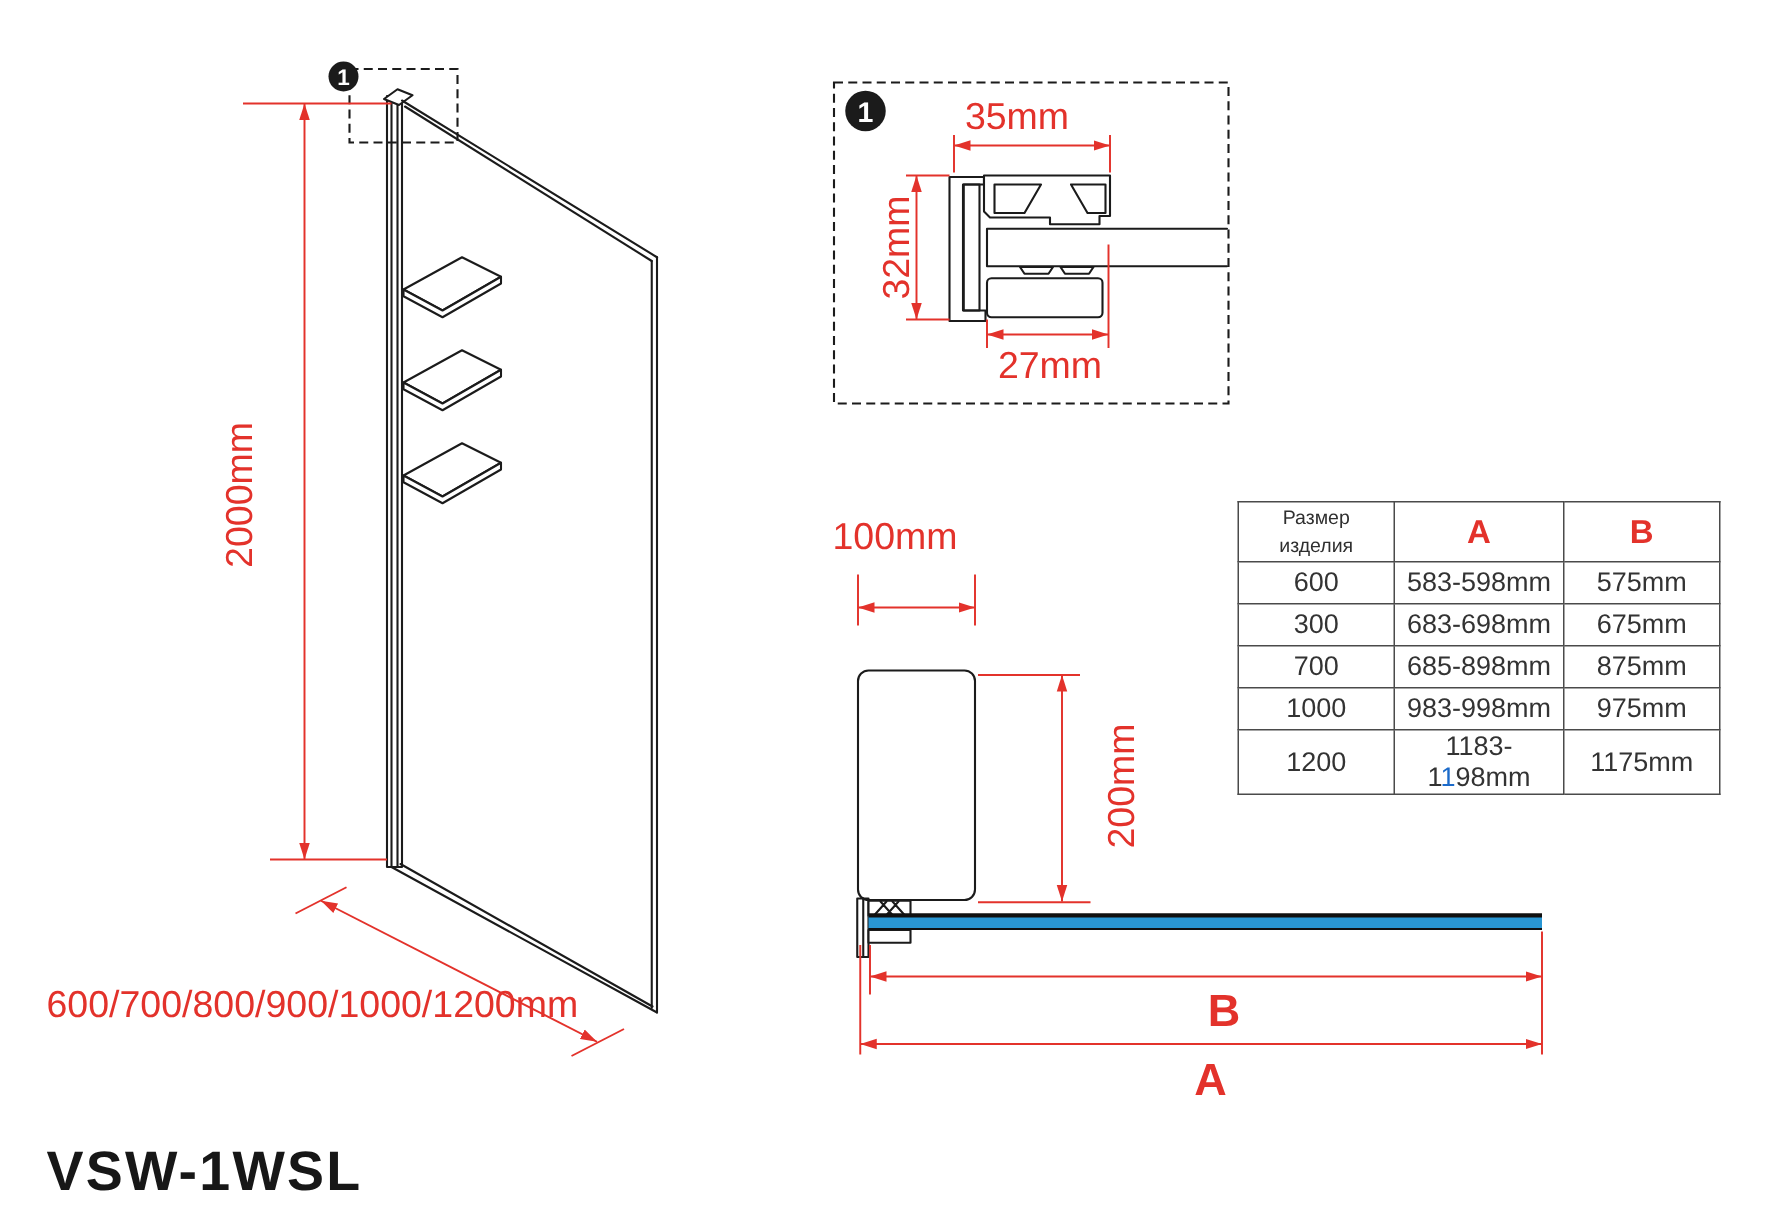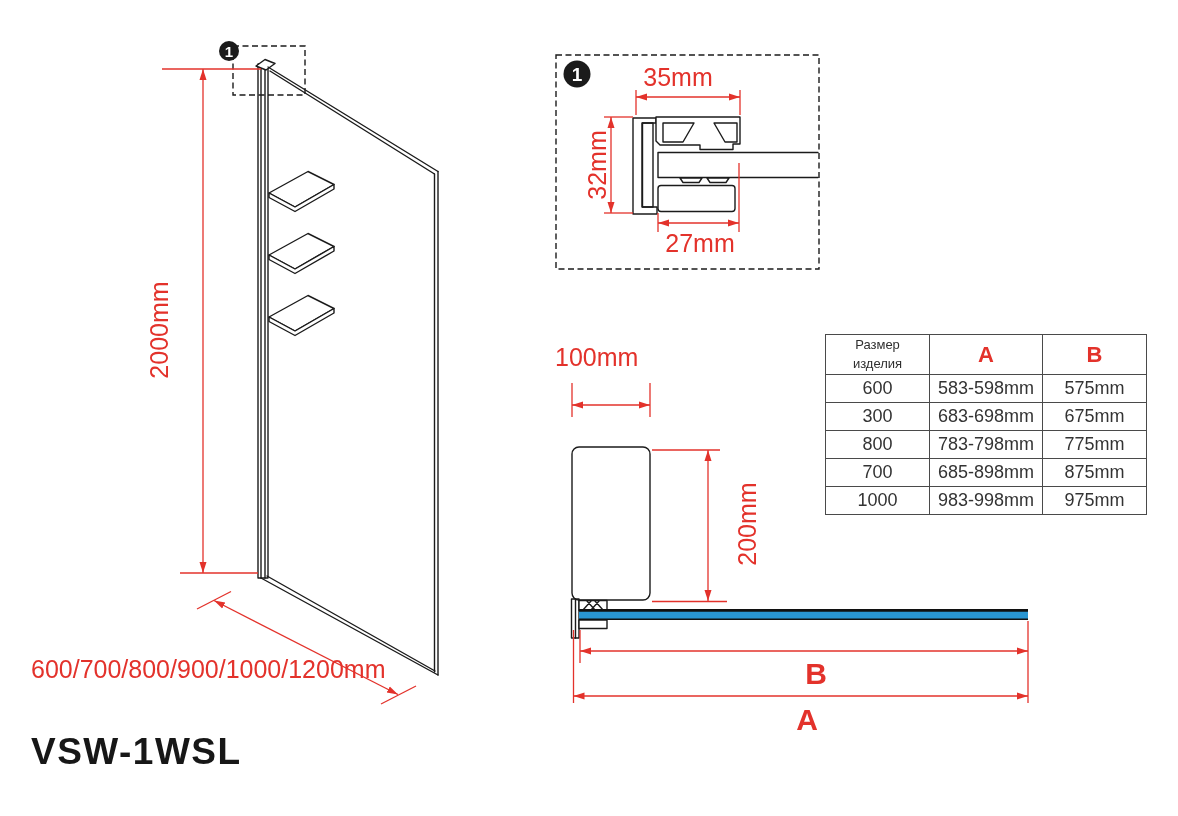--- a/index.html
+++ b/index.html
@@ -17,21 +17,21 @@
     padding:0;background:#ffffff;
   }
   .size-table col.c1{width:104px;} .size-table col.c2{width:113px;} .size-table col.c3{width:104px;}
   .size-table thead th{height:39px;font-weight:normal;margin-top:33px;}
   .size-table .hdr-size{font-size:13px;color:#2f2f2f;line-height:1.45;}
   .size-table .hdr-ab{font-size:22px;font-weight:bold;color:var(--red);}
   .size-table tbody td{height:27px;font-size:18px;color:#333333;}
   .size-table .hl{color:var(--hl-blue);}
   
   .model-label{
-    position:absolute;left:31px;top:731px;
+    position:absolute;left:31px;top:760px;
     font-size:37px;font-weight:bold;color:#171717;letter-spacing:1.5px;
   }
   
   .blk{stroke:#1b1b1b;stroke-width:1.4;fill:none;stroke-linejoin:round;stroke-linecap:round;}
   .blkf{stroke:#1b1b1b;stroke-width:1.4;fill:#ffffff;stroke-linejoin:round;}
   .dash{stroke:#1b1b1b;stroke-width:1.4;fill:none;stroke-dasharray:6 3.5;}
   .red{stroke:var(--red);stroke-width:1.3;fill:none;}
   .rtxt{fill:var(--red);font-size:25px;font-family:"Liberation Sans", sans-serif;}
   .rtxt-big{fill:var(--red);font-size:30px;font-weight:bold;font-family:"Liberation Sans", sans-serif;}
   .callout-num{fill:#ffffff;font-weight:bold;font-family:"Liberation Sans", sans-serif;}
@@ -216,32 +216,32 @@
           <td>600</td>
           <td><span>583-598mm</span></td>
           <td>575mm</td>
         </tr>
         <tr>
           <td>300</td>
           <td><span>683-698mm</span></td>
           <td>675mm</td>
         </tr>
         <tr>
-          <td>800</td>
-          <td><span>783-798mm</span></td>
-          <td>775mm</td>
-        </tr>
-        <tr>
           <td>700</td>
           <td><span>685-898mm</span></td>
           <td>875mm</td>
         </tr>
         <tr>
           <td>1000</td>
           <td><span>983-998mm</span></td>
           <td>975mm</td>
         </tr>
+        <tr>
+          <td>1200</td>
+          <td><span>1183-1</span><span class="hl">1</span><span>98mm</span></td>
+          <td>1175mm</td>
+        </tr>
       </tbody>
   </table>
 
   <div class="model-label">VSW-1WSL</div>
 
 </div>
 
 </body></html>

